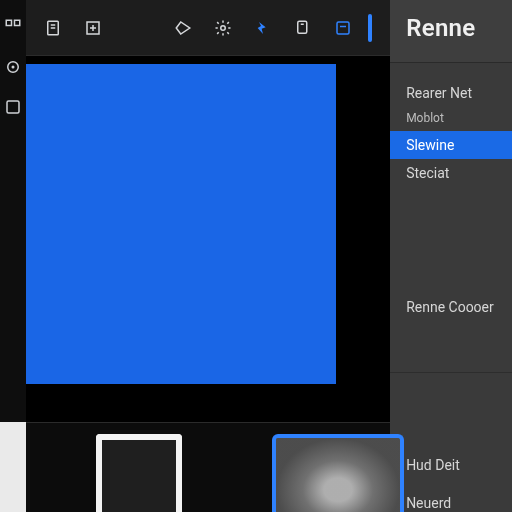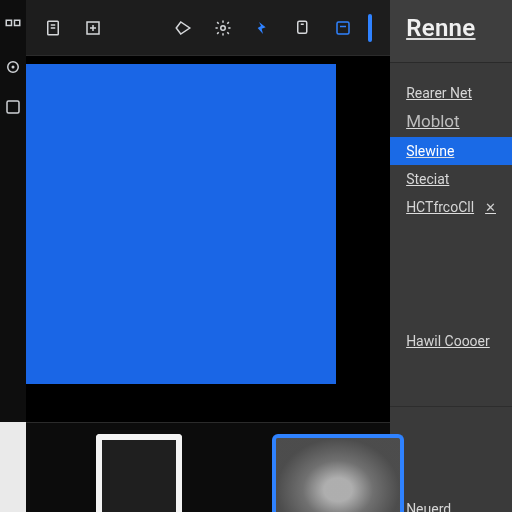--- a/index.html
+++ b/index.html
@@ -1,17 +1,17 @@
 <!DOCTYPE html>
 <html><head>
 <meta charset="utf-8">
 <style>
   * { box-sizing: border-box; margin: 0; padding: 0; }
   html, body { width: 512px; height: 512px; overflow: hidden; background: #1a1a1a; font-family: -apple-system, "Segoe UI", Roboto, sans-serif; color: #ddd; }
-  .app { display: flex; width: 512px; height: 512px; text-decoration: underline; }
+  .app { display: flex; width: 512px; height: 512px; }
   .left-strip { width: 36px; background: #0e0e0e; display: flex; flex-direction: column; align-items: center; padding-top: 18px; gap: 22px; }
   .left-strip .ico { width: 18px; height: 18px; display:flex; align-items:center; justify-content:center; color:#cfd2d6; }
   .main { flex: 1; display: flex; flex-direction: column; background: #000; position: relative; }
   .toolbar { height: 56px; display: flex; align-items: center; gap: 22px; padding: 0 18px 0 18px; background: #1d1d1d; border-bottom: 1px solid #2b2b2b; }
   .spacer-left { width: 0px; }
   .toolbar .ico { width: 18px; height: 18px; display:flex; align-items:center; justify-content:center; color:#d5d7da; }
   .toolbar .ico.active { color:#2f82ff; }
   .toolbar .vline { width:4px; height:28px; background:#2f82ff; border-radius:2px; margin-left:-6px; }
   .viewport { flex: 1; background: #000; position: relative; padding: 8px 8px 0 0; }
   .canvas { position:absolute; top:8px; left:0; width:310px; height:320px; background:#1a66e6; border:1px solid #1a66e6; }
@@ -19,21 +19,21 @@
   .thumb { width:86px; height:78px; border:6px solid #f3f3f3; border-bottom:none; background:#1f1f1f; border-radius:4px 4px 0 0; }
   .thumb.sel { position:absolute; right:-14px; bottom:0; width:132px; height:78px; border:4px solid #2f82ff; border-bottom:none; background:#5a5a5a; border-radius:6px 6px 0 0; overflow:hidden; }
   .thumb.sel::after { content:""; position:absolute; inset:0; background: radial-gradient(ellipse at 50% 70%, #bdbdbd 16%, #747474 40%, #4a4a4a 70%); opacity:.85;}
   .side-panel { width: 168px; background: #3a3a3a; display:flex; flex-direction:column; }
   .panel-header { padding: 14px 16px 20px 16px; background:#3e3e3e; border-bottom:1px solid #2a2a2a; }
   .panel-header h1 { font-size: 24px; font-weight:600; color:#f0f0f0; letter-spacing:.3px;}
   .panel-body { flex:1; background:#3a3a3a; display:flex; flex-direction:column;gap:35px; }
   .menu-group { padding: 16px 0 10px 0; }
   .menu-item { padding: 6px 16px 6px 16px; font-size:14px; color:#d6d6d6; display:flex; align-items:center; justify-content:space-between; cursor:pointer; }
   .menu-item.sel { background:#1a6ae6; color:#fff; }
-  .menu-item.sub { font-size:17px; color:#bdbdbd; padding-top:4px; }
+  .menu-item.sub { font-size:12px; color:#bdbdbd; padding-top:4px; }
   .menu-sep { height:10px; }
   .menu-big-sep { height:28px; border-top:1px solid #2d2d2d; margin-top:6px; }
   .close-x { font-size:13px; color:#cfcfcf; }
   .left-bottom { position:absolute; left:0; bottom:0; width:36px; height:90px; background:#eaeaea; }
   svg { display:block; }
 </style>
 </head>
 <body>
 
 <div class="app">
@@ -126,37 +126,36 @@
         </div>
         <div class="menu-item sub">
           <span>Moblot</span>
         </div>
         <div class="menu-item sel">
           <span>Slewine</span>
         </div>
         <div class="menu-item">
           <span>Steciat</span>
         </div>
-        <div class="menu-item">
-          <span>HCTfrcoCll</span>
-          <span class="close-x">✕</span>
-        </div>
       </div>
 
       <div class="menu-sep"></div>
 
       <div class="menu-group">
         <div class="menu-item">
-          <span>Hawil Coooer</span>
+          <span>Renne Coooer</span>
         </div>
       </div>
 
       <div class="menu-big-sep"></div>
 
       <div class="menu-group">
+        <div class="menu-item">
+          <span>Hud Deit</span>
+        </div>
         <div class="menu-sep"></div>
         <div class="menu-item">
           <span>Neuerd</span>
         </div>
       </div>
     </div>
   </div>
 
 </div>
 

